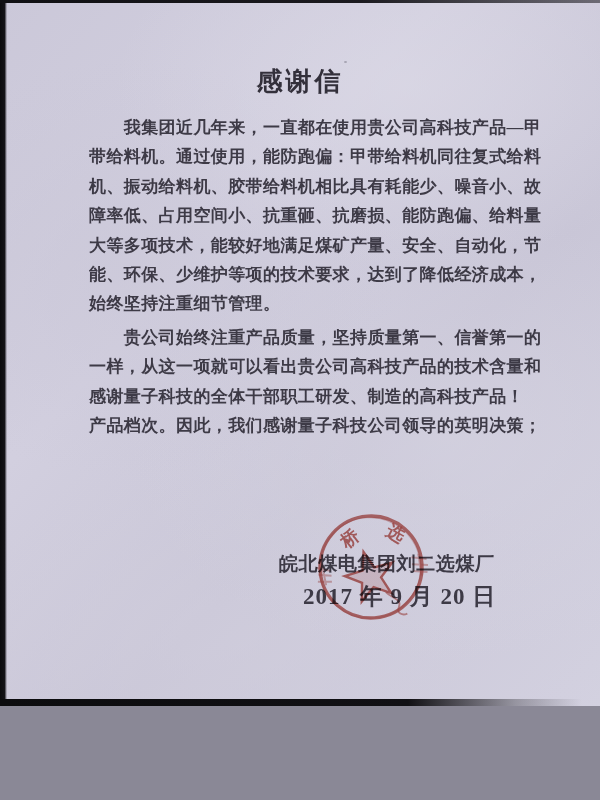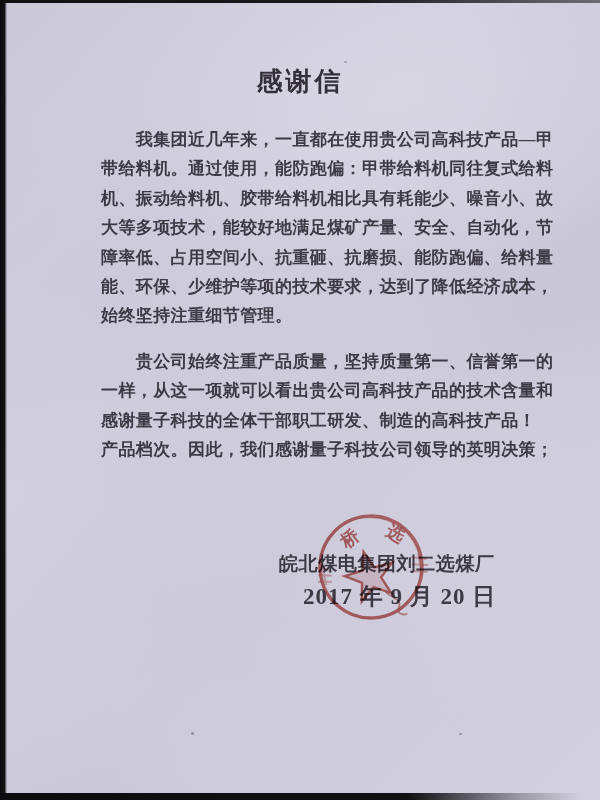--- a/index.html
+++ b/index.html
@@ -1,17 +1,17 @@
 <!DOCTYPE html>
 <html><head>
 <meta charset="utf-8">
 <style>
   html,body{margin:0;padding:0;background:#8a8896;}
   .scan{
-    position:relative;width:600px;height:800px;overflow:hidden;
+    position:relative;width:600px;height:706px;overflow:hidden;
     font-family:"Liberation Serif","DejaVu Serif",serif;
     background:
       radial-gradient(ellipse 420px 260px at 68% 12%, rgba(222,220,232,.55) 0%, rgba(222,220,232,0) 70%),
       radial-gradient(ellipse 380px 300px at 22% 38%, rgba(200,197,214,.5) 0%, rgba(200,197,214,0) 70%),
       radial-gradient(ellipse 460px 320px at 75% 62%, rgba(216,214,227,.5) 0%, rgba(216,214,227,0) 70%),
       radial-gradient(ellipse 500px 260px at 40% 90%, rgba(209,206,221,.6) 0%, rgba(209,206,221,0) 75%),
       linear-gradient(133deg,#cbc8d9 0%,#d2cfdf 35%,#c9c6d7 62%,#d3d1e0 100%);
   }
   
   .edge-left{position:absolute;left:0;top:0;width:7px;height:100%;
@@ -21,21 +21,21 @@
   .edge-bottom{position:absolute;left:0;bottom:0;height:7px;width:100%;
     background:linear-gradient(to right,#0c0c0e 0%,#111014 68%,rgba(17,16,20,.3) 86%,rgba(17,16,20,0) 97%);}
   .title{
     position:absolute;top:64px;left:0;width:100%;text-align:center;
     font-size:26px;font-weight:bold;color:#33303b;letter-spacing:3px;
   }
   .body{
     position:absolute;top:109px;left:85px;width:460px;
     font-size:17px;font-weight:600;color:#3d3a46;letter-spacing:.4px;
   }
-  .para{margin:16px;}
+  .para{margin:4px;}
   .line{height:29.4px;line-height:29.4px;white-space:pre;}
   .sig{
     position:absolute;top:551px;left:279px;
     font-size:19px;font-weight:600;color:#3d3a46;letter-spacing:.6px;white-space:pre;text-align:right;
   }
   .date{
     position:absolute;top:581px;left:303px;
     font-size:23px;font-weight:600;color:#3d3a46;letter-spacing:1px;white-space:pre;
   }
   .stamp{
@@ -52,22 +52,22 @@
 
 <div class="scan">
 
   <div class="title">感谢信</div>
 
   <div class="body">
     <div class="para">
         <div class="line">　　我集团近几年来，一直都在使用贵公司高科技产品—甲</div>
         <div class="line">带给料机。通过使用，能防跑偏：甲带给料机同往复式给料</div>
         <div class="line">机、振动给料机、胶带给料机相比具有耗能少、噪音小、故</div>
+        <div class="line">障率低、占用空间小、抗重砸、抗磨损、能防跑偏、给料量</div>
         <div class="line">大等多项技术，能较好地满足煤矿产量、安全、自动化，节</div>
-        <div class="line">障率低、占用空间小、抗重砸、抗磨损、能防跑偏、给料量</div>
         <div class="line">能、环保、少维护等项的技术要求，达到了降低经济成本，</div>
         <div class="line">始终坚持注重细节管理。</div>
       </div>
     <div class="para">
         <div class="line">　　贵公司始终注重产品质量，坚持质量第一、信誉第一的</div>
         <div class="line">一样，从这一项就可以看出贵公司高科技产品的技术含量和</div>
         <div class="line">感谢量子科技的全体干部职工研发、制造的高科技产品！</div>
         <div class="line">产品档次。因此，我们感谢量子科技公司领导的英明决策；</div>
       </div>
   </div>

